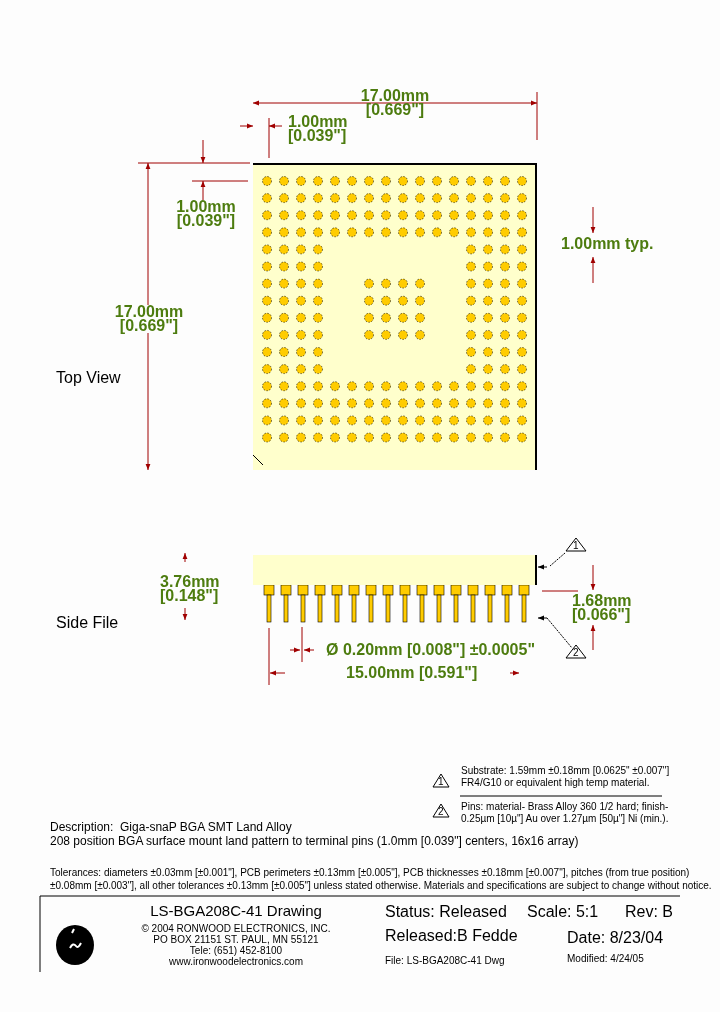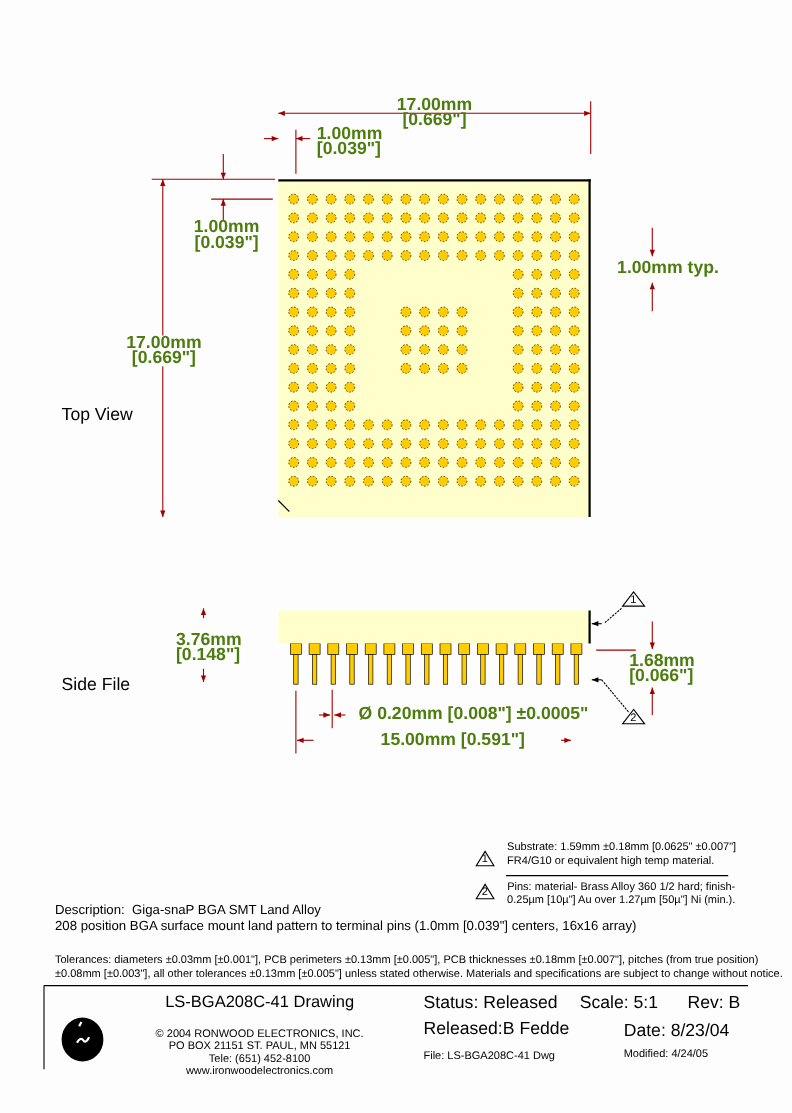--- a/index.html
+++ b/index.html
@@ -383,21 +383,21 @@
   <div><span class="u">Description:</span>&nbsp; <span>Giga-snaP BGA SMT Land Alloy</span></div>
   <div>208 position  BGA surface mount land pattern to terminal pins (1.0mm [0.039"] centers, 16x16 array)</div>
 </div>
 
 <div class="abs" style="left:50px;top:866px;font-size:10px;line-height:13px;white-space:nowrap;">
   <div><span class="u">Tolerances:</span><span> diameters ±0.03mm [±0.001"], PCB perimeters ±0.13mm [±0.005"], PCB thicknesses ±0.18mm [±0.007"], pitches (from true position)</span></div>
   <div>±0.08mm [±0.003"], all other tolerances ±0.13mm [±0.005"] unless stated otherwise.  Materials and specifications are subject to change without notice.</div>
 </div>
 
 <div class="abs tb-title" style="left:136px;top:902px;width:200px;text-align:center;">LS-BGA208C-41 Drawing</div>
-<div class="abs small" style="left:126px;top:923px;width:220px;text-align:center;line-height:11px;margin-top:12px;">
+<div class="abs small" style="left:126px;top:923px;width:220px;text-align:center;line-height:11px;">
   <div>© 2004  RONWOOD ELECTRONICS, INC.</div>
   <div>PO BOX 21151 ST. PAUL, MN  55121</div>
   <div>Tele: (651) 452-8100</div>
   <div>www.ironwoodelectronics.com</div>
 </div>
 <div class="abs lbl" style="left:385px;top:903px;">Status: Released</div>
 <div class="abs lbl" style="left:527px;top:903px;">Scale: 5:1</div>
 <div class="abs lbl" style="left:625px;top:903px;">Rev: B</div>
 <div class="abs lbl" style="left:385px;top:927px;">Released:B Fedde</div>
 <div class="abs lbl" style="left:567px;top:929px;">Date: 8/23/04</div>

